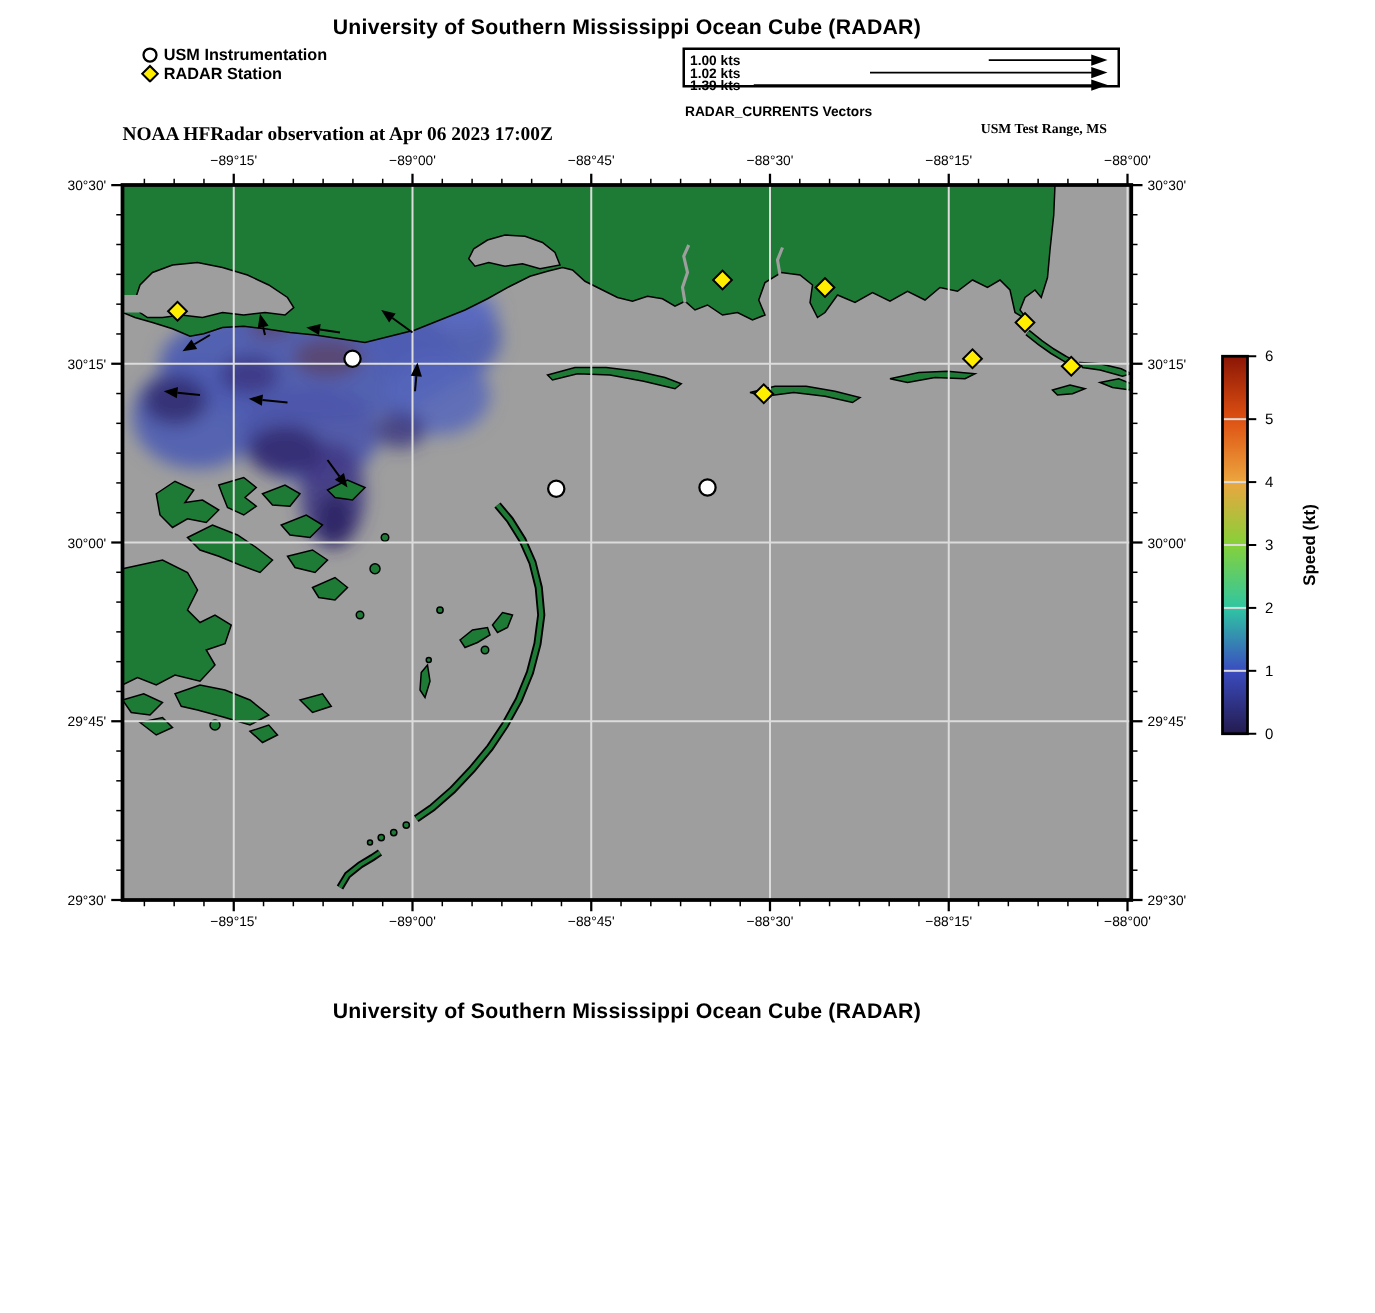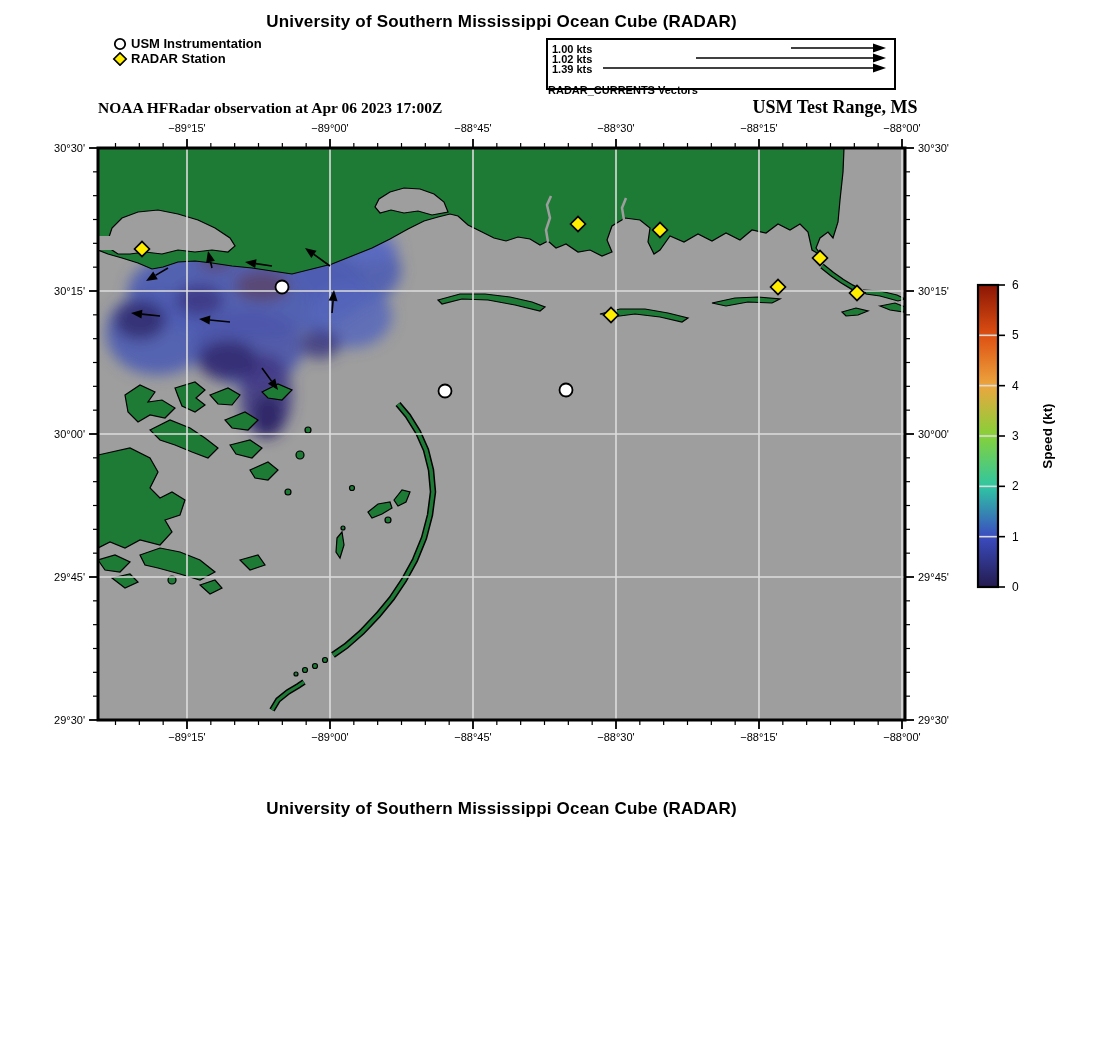--- a/index.html
+++ b/index.html
@@ -5,25 +5,25 @@
   html,body{margin:0;padding:0;background:#ffffff;}
   body{width:1100px;height:1050px;position:relative;font-family:"Liberation Sans",sans-serif;color:#000;}
   .abs{position:absolute;}
   .title{font-weight:bold;font-size:17px;text-align:center;letter-spacing:0.2px;}
   #title-top{left:98px;width:807px;top:12px;}
   #title-bottom{left:98px;width:807px;top:799px;}
   #legend{left:112px;top:36px;}
   .legend-row{display:flex;align-items:center;height:15px;}
   .legend-row svg{margin-right:3px;}
   .legend-label{font-weight:bold;font-size:13px;}
-  #scale-box{left:546px;top:38px;width:350px;height:52px;border:2px solid #000;box-sizing:border-box;}
+  #scale-box{left:546px;top:38px;width:350px;height:32px;border:2px solid #000;box-sizing:border-box;}
   .scale-label{position:absolute;left:4px;font-weight:bold;font-size:11px;line-height:11px;}
   #scale-caption{left:548px;top:84px;font-weight:bold;font-size:11px;text-align:center;}
   #subtitle{left:98px;width:807px;top:99px;font-family:"Liberation Serif",serif;font-weight:bold;font-size:15.5px;}
-  #range-label{left:700px;width:270px;top:97px;text-align:center;font-family:"Liberation Serif",serif;font-weight:bold;font-size:18px;}
+  #range-label{left:700px;width:270px;top:97px;text-align:center;font-family:"Liberation Serif",serif;font-weight:bold;font-size:11px;}
   svg text{font-family:"Liberation Sans",sans-serif;}
 </style>
 </head>
 <body>
 
 <div class="abs title" id="title-top">University of Southern Mississippi Ocean Cube (RADAR)</div>
 
 <div class="abs" id="legend">
   <div class="legend-row">
     <svg width="16" height="15">

